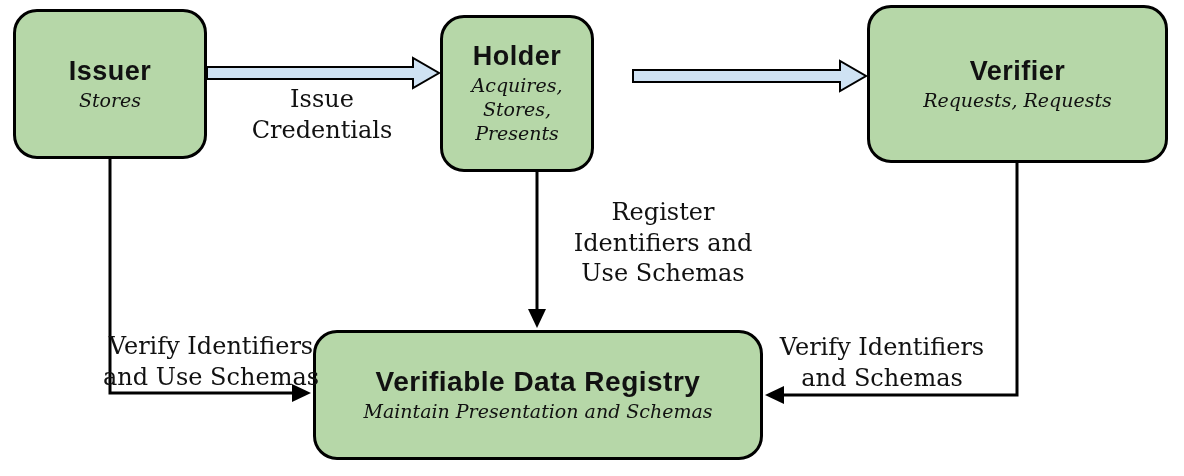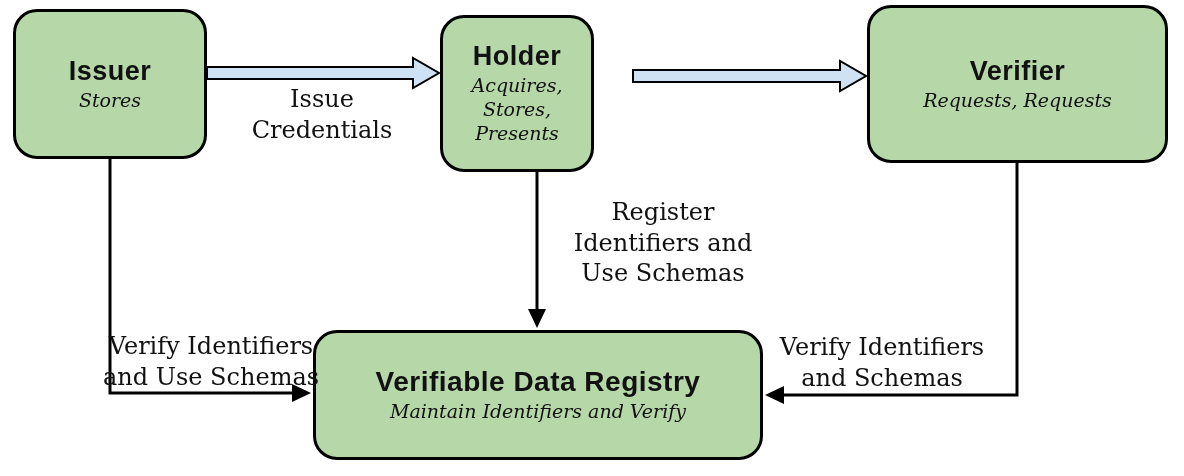--- a/index.html
+++ b/index.html
@@ -102,21 +102,21 @@
 Stores, Presents</div>
   </div>
 
   <div class="box" id="box-verifier">
     <div class="box-title">Verifier</div>
     <div class="box-subtitle">Requests, Requests</div>
   </div>
 
   <div class="box" id="box-registry">
     <div class="box-title">Verifiable Data Registry</div>
-    <div class="box-subtitle">Maintain Identifiers and Verify</div>
+    <div class="box-subtitle">Maintain Presentation and Schemas</div>
   </div>
 
   <div class="edge-label" id="label-issue-credentials">Issue
 Credentials</div>
   <div class="edge-label" id="label-register">Register
 Identifiers and
 Use Schemas</div>
   <div class="edge-label" id="label-verify-left">Verify Identifiers
 and Use Schemas</div>
   <div class="edge-label" id="label-verify-right">Verify Identifiers

